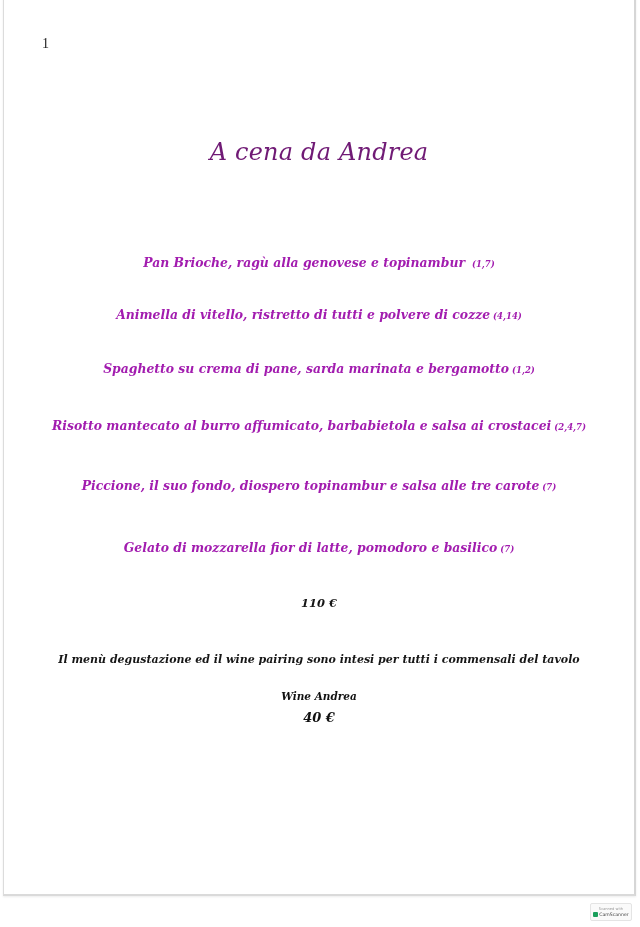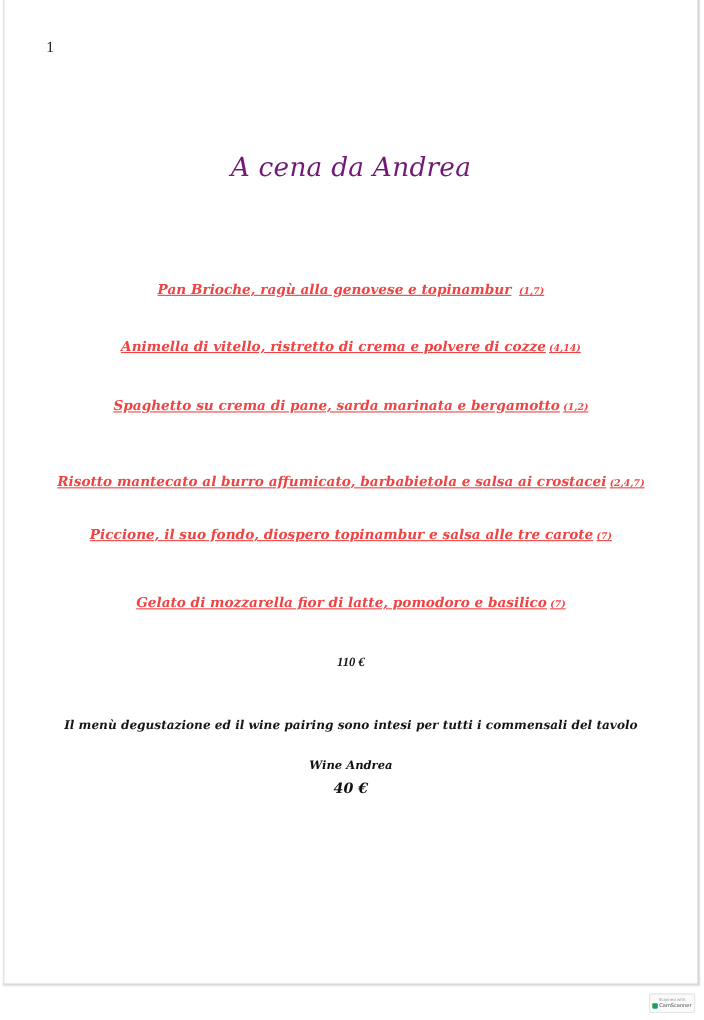--- a/index.html
+++ b/index.html
@@ -47,22 +47,21 @@
     }
     .title {
       top: 140px;
       font-size: 24px;
       font-weight: normal;
       letter-spacing: 0.2px;
       color: #701a75;
     }
     .dish {
       font-size: 12.4px;
-      color: #ef4444;
-      text-decoration: underline;
+      color: #a21caf;
     }
     .allergens {
       font-size: 8.5px;
       font-weight: bold;
       margin-left: 3px;
     }
     .price {
       font-size: 11.5px;
       color: #161616;
     }
@@ -124,40 +123,40 @@
 
   <div class="page-number">1</div>
 
   <div class="line title">A cena da Andrea</div>
 
   <div class="line dish" style="top:257px;">
     <span>Pan Brioche, ragù alla genovese e topinambur</span><span class="allergens" style="margin-left:7px;">(1,7)</span>
   </div>
 
   <div class="line dish" style="top:309px;">
-    <span>Animella di vitello, ristretto di crema e polvere di cozze</span><span class="allergens">(4,14)</span>
+    <span>Animella di vitello, ristretto di tutti e polvere di cozze</span><span class="allergens">(4,14)</span>
   </div>
 
   <div class="line dish" style="top:363px;">
     <span>Spaghetto su crema di pane, sarda marinata e bergamotto</span><span class="allergens">(1,2)</span>
   </div>
 
-  <div class="line dish" style="top:420px;margin-top:12px;">
+  <div class="line dish" style="top:420px;">
     <span>Risotto mantecato al burro affumicato, barbabietola e salsa ai crostacei</span><span class="allergens">(2,4,7)</span>
   </div>
 
   <div class="line dish" style="top:480px;">
     <span>Piccione, il suo fondo, diospero topinambur e salsa alle tre carote</span><span class="allergens">(7)</span>
   </div>
 
   <div class="line dish" style="top:542px;">
     <span>Gelato di mozzarella fior di latte, pomodoro e basilico</span><span class="allergens">(7)</span>
   </div>
 
-  <div class="line price" style="top:598px;font-family:Liberation Serif, serif;">110 €</div>
+  <div class="line price" style="top:598px;">110 €</div>
 
   <div class="line note">Il menù degustazione ed il wine pairing sono intesi per tutti i commensali del tavolo</div>
 
   <div class="line wine-label">Wine Andrea</div>
   <div class="line wine-price">40 €</div>
 
 </div>
 
 <div class="camscanner">
   <div class="cs-top">Scanned with</div>

